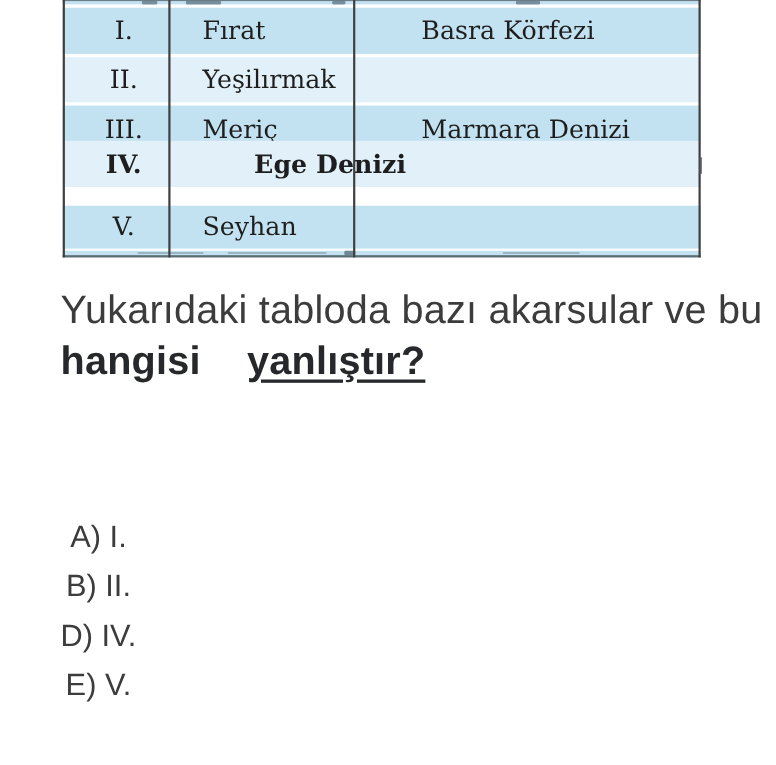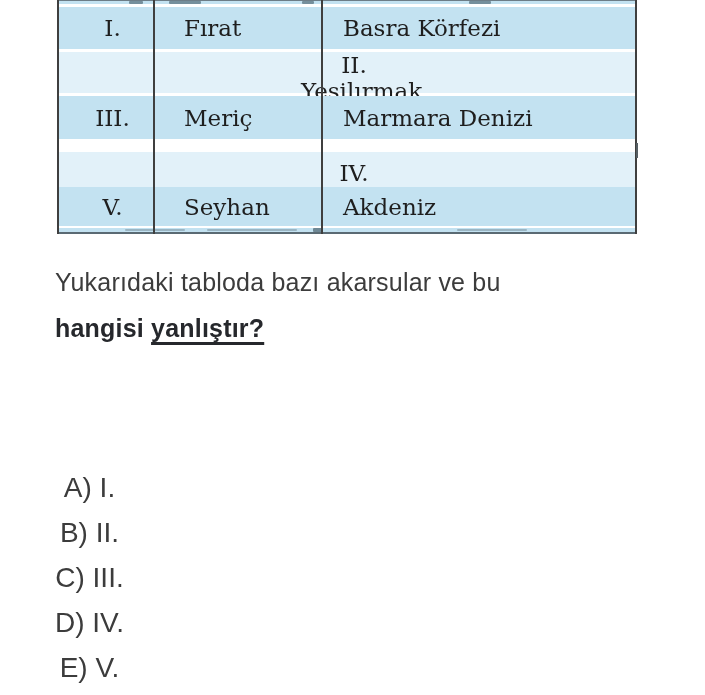--- a/index.html
+++ b/index.html
@@ -27,53 +27,54 @@
     width:580px;height:234px;
     background:var(--background);
   }
   .trow{
     position:absolute;left:0;width:580px;
     display:flex;align-items:center;
     font-family:"DejaVu Serif","Liberation Serif",serif;
     font-size:23px;color:var(--table-text);
   }
   .shade-dark{background:var(--row-dark);}
-  .shade-light{background:var(--row-light);flex-direction:column;}
+  .shade-light{background:var(--row-light);}
   .cell{height:100%;display:flex;align-items:center;}
   .c1{width:97px;justify-content:center;padding-left:14px;}
   .c2{width:152px;padding-left:30px;}
-  .c3{flex:1;padding-left:37px;}
+  .c3{flex:1;padding-left:37px;margin-left:40px;}
   .vline{
     position:absolute;top:0;height:234px;width:2px;
     background:var(--table-border);
   }
   .sliver{
     position:absolute;left:0;width:580px;background:var(--row-dark);
   }
   .sliver-top{top:0;height:4px;border-top:1px solid #6d7d87;}
   .sliver-bottom{top:228px;height:6px;border-bottom:2px solid #5a6a73;}
   .smudge{position:absolute;background:#4c626e;opacity:.65;border-radius:1px;}
 
   .right-tick{
     position:absolute;left:636px;top:143px;width:2px;height:15px;
     background:#555e63;
   }
 
   
   .question{
     position:absolute;left:55px;top:259px;width:600px;
-    font-size:25px;line-height:46px;color:var(--body-text);
+    font-size:36px;line-height:46px;color:var(--body-text);
     letter-spacing:.2px;
   }
   .qline{white-space:nowrap;}
   .qline.bold{font-weight:700;color:var(--bold-text);}
   .underline{
     text-decoration:underline;
     text-decoration-thickness:2.5px;
     text-underline-offset:5px;
+    margin-left:32px;
   }
 
   
   .options{
     position:absolute;left:55px;top:465px;
     font-size:28px;line-height:45px;color:var(--body-text);text-align:center;
   }
   .option{white-space:nowrap;cursor:default;}
 </style>
 </head>
@@ -100,28 +101,28 @@
       <div class="cell c1">II.</div>
       <div class="cell c2">Yeşilırmak</div>
     </div>
 
     <div class="trow shade-dark" style="top:96px;height:43px;">
       <div class="cell c1">III.</div>
       <div class="cell c2">Meriç</div>
       <div class="cell c3">Marmara Denizi</div>
     </div>
 
-    <div class="trow shade-light" style="top:152px;height:42px;">
+    <div class="trow shade-light" style="top:128px;height:42px;font-weight:bold;">
       <div class="cell c1">IV.</div>
+      <div class="cell c3">Ege Denizi</div>
     </div>
 
     <div class="trow shade-dark" style="top:187px;height:39px;">
       <div class="cell c1">V.</div>
       <div class="cell c2">Seyhan</div>
-      <div class="cell c3">Akdeniz</div>
     </div>
 
     <div class="sliver sliver-bottom">
       <div class="smudge" style="left:68px;top:1px;width:60px;height:2px;opacity:.35;"></div>
       <div class="smudge" style="left:150px;top:1px;width:90px;height:2px;opacity:.35;"></div>
       <div class="smudge" style="left:256px;top:0;width:10px;height:4px;opacity:.7;"></div>
       <div class="smudge" style="left:400px;top:1px;width:70px;height:2px;opacity:.35;"></div>
     </div>
 
     <div class="vline" style="left:0;"></div>
@@ -133,18 +134,17 @@
   <div class="right-tick"></div>
 
   <div class="question">
     <div class="qline">Yukarıdaki tabloda bazı akarsular ve bu</div>
     <div class="qline bold"><span>hangisi </span><span class="underline">yanlıştır?</span></div>
   </div>
 
   <div class="options">
     <div class="option">A) I.</div>
     <div class="option">B) II.</div>
-    <div class="option">C) III.</div>
     <div class="option">D) IV.</div>
     <div class="option">E) V.</div>
   </div>
 
 </div>
 
 </body></html>

